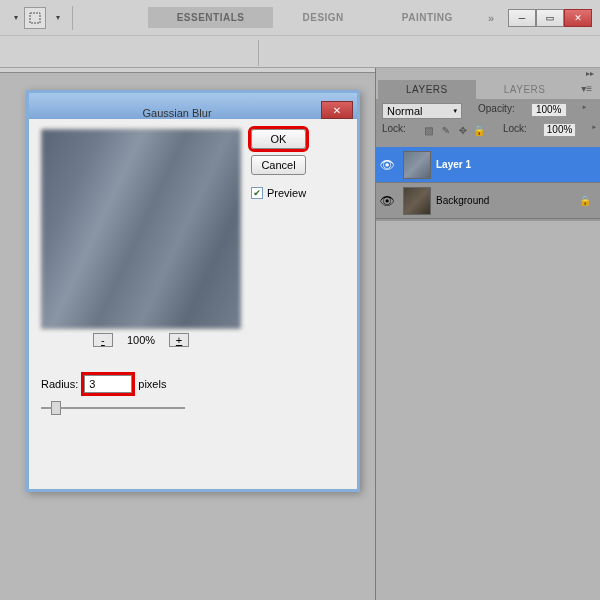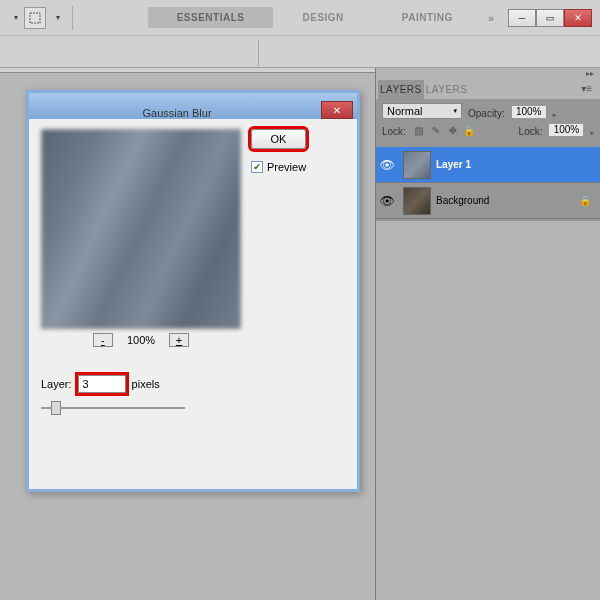--- a/index.html
+++ b/index.html
@@ -15,25 +15,25 @@
 .win-controls{display:flex;margin-left:8px}
 .win-btn{width:28px;height:18px;border:1px solid #888;background:linear-gradient(#f0f0f0,#ddd);display:flex;align-items:center;justify-content:center;font-size:9px;cursor:pointer}
 .win-btn.close{background:linear-gradient(#e07070,#c04040);color:#fff;border-color:#a03030}
 .tb2{height:32px;background:#d1d1d1;border-bottom:1px solid #a0a0a0;position:relative}
 .tb2::after{content:"";position:absolute;left:258px;top:4px;width:1px;height:26px;background:#aaa}
 .canvas{position:absolute;left:0;top:72px;width:375px;height:528px;background:#b8b8b8;border-top:1px solid #888}
 .panels{position:absolute;right:0;top:68px;width:225px;height:532px;background:#b5b5b5;border-left:1px solid #7a7a7a}
 .panel-gripper{height:10px;background:#b5b5b5;display:flex;justify-content:flex-end;padding-right:6px;align-items:center}
 .grip-arrow{font-size:8px;color:#555;cursor:pointer}
 .panel-tabs{display:flex;background:#b5b5b5;padding:2px 2px 0 2px}
-.p-tab{padding:4px 2px;font-size:10px;color:#777;cursor:pointer;letter-spacing:0.5px}
+.p-tab{padding:4px 28px;font-size:10px;color:#777;cursor:pointer;letter-spacing:0.5px}
 .p-tab.active{background:#969696;color:#333}
 .p-menu{margin-left:auto;padding:3px 6px;cursor:pointer;color:#555;font-size:10px}
 .panel-body{background:#969696;padding:4px 6px}
-.row{display:flex;align-items:flex-end;gap:6px;margin-bottom:4px}
+.row{display:flex;align-items:flex-start;gap:16px;margin-bottom:4px}
 .select{background:#e0e0e0;border:1px solid #888;padding:1px 4px;font-size:10px;width:80px;height:16px;display:flex;align-items:center;justify-content:space-between}
 .label-sm{font-size:10px;color:#333}
 .pct-box{background:#e8e8e8;border:1px solid #999;padding:0 3px;font-size:10px;width:36px;height:14px;text-align:center}
 .tiny-arrow{font-size:7px;color:#555;cursor:pointer}
 .lock-icons{display:flex;gap:3px;align-items:center}
 .lock-i{width:14px;height:14px;display:flex;align-items:center;justify-content:center;font-size:10px;color:#555;cursor:pointer}
 .layers{background:#969696;padding:2px 0}
 .layer{display:flex;align-items:center;height:36px;border-bottom:1px solid #7a7a7a}
 .layer.selected{background:#3e80df;color:#fff}
 .eye{width:22px;display:flex;justify-content:center;font-size:12px;cursor:pointer}
@@ -146,28 +146,29 @@
     <div>
       <div class="preview-box"></div>
       <div class="zoom-row">
         <div class="zoom-btn">-</div>
         <span>100%</span>
         <div class="zoom-btn">+</div>
       </div>
     </div>
     <div class="dlg-right">
       <div class="btn highlight">OK</div>
+      <div class="btn">Cancel</div>
       <div class="checkbox">
         <div class="cb">✔</div>
         <span>Preview</span>
       </div>
     </div>
   </div>
   <div class="radius-row">
-    <span>Layer:</span>
+    <span>Radius:</span>
     <input class="radius-input highlight" value="3" style="">
     <span>pixels</span>
   </div>
   <div class="slider">
     <div class="slider-track"></div>
     <div class="slider-thumb"></div>
   </div>
 </div>
 
 </body></html>

